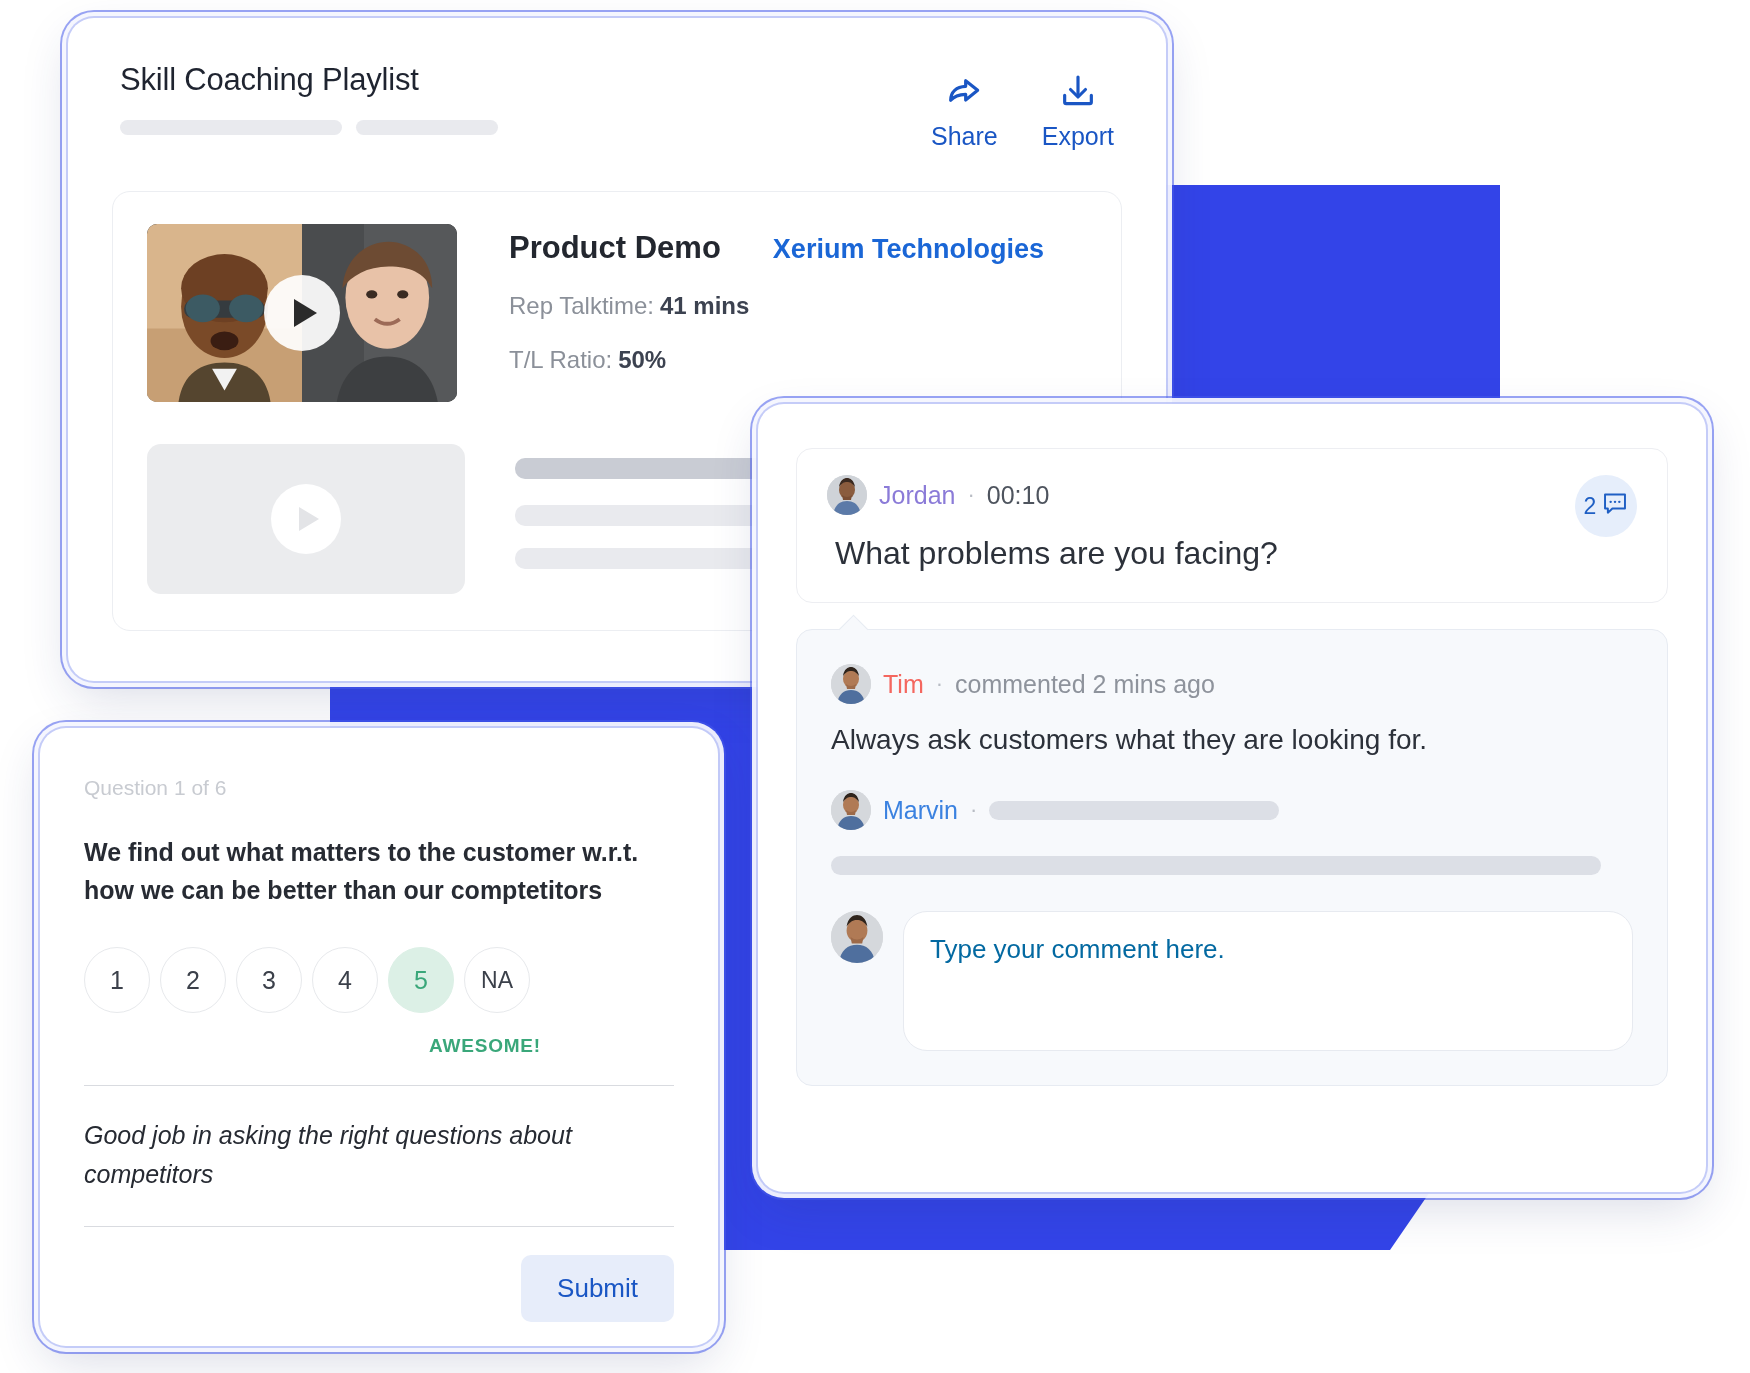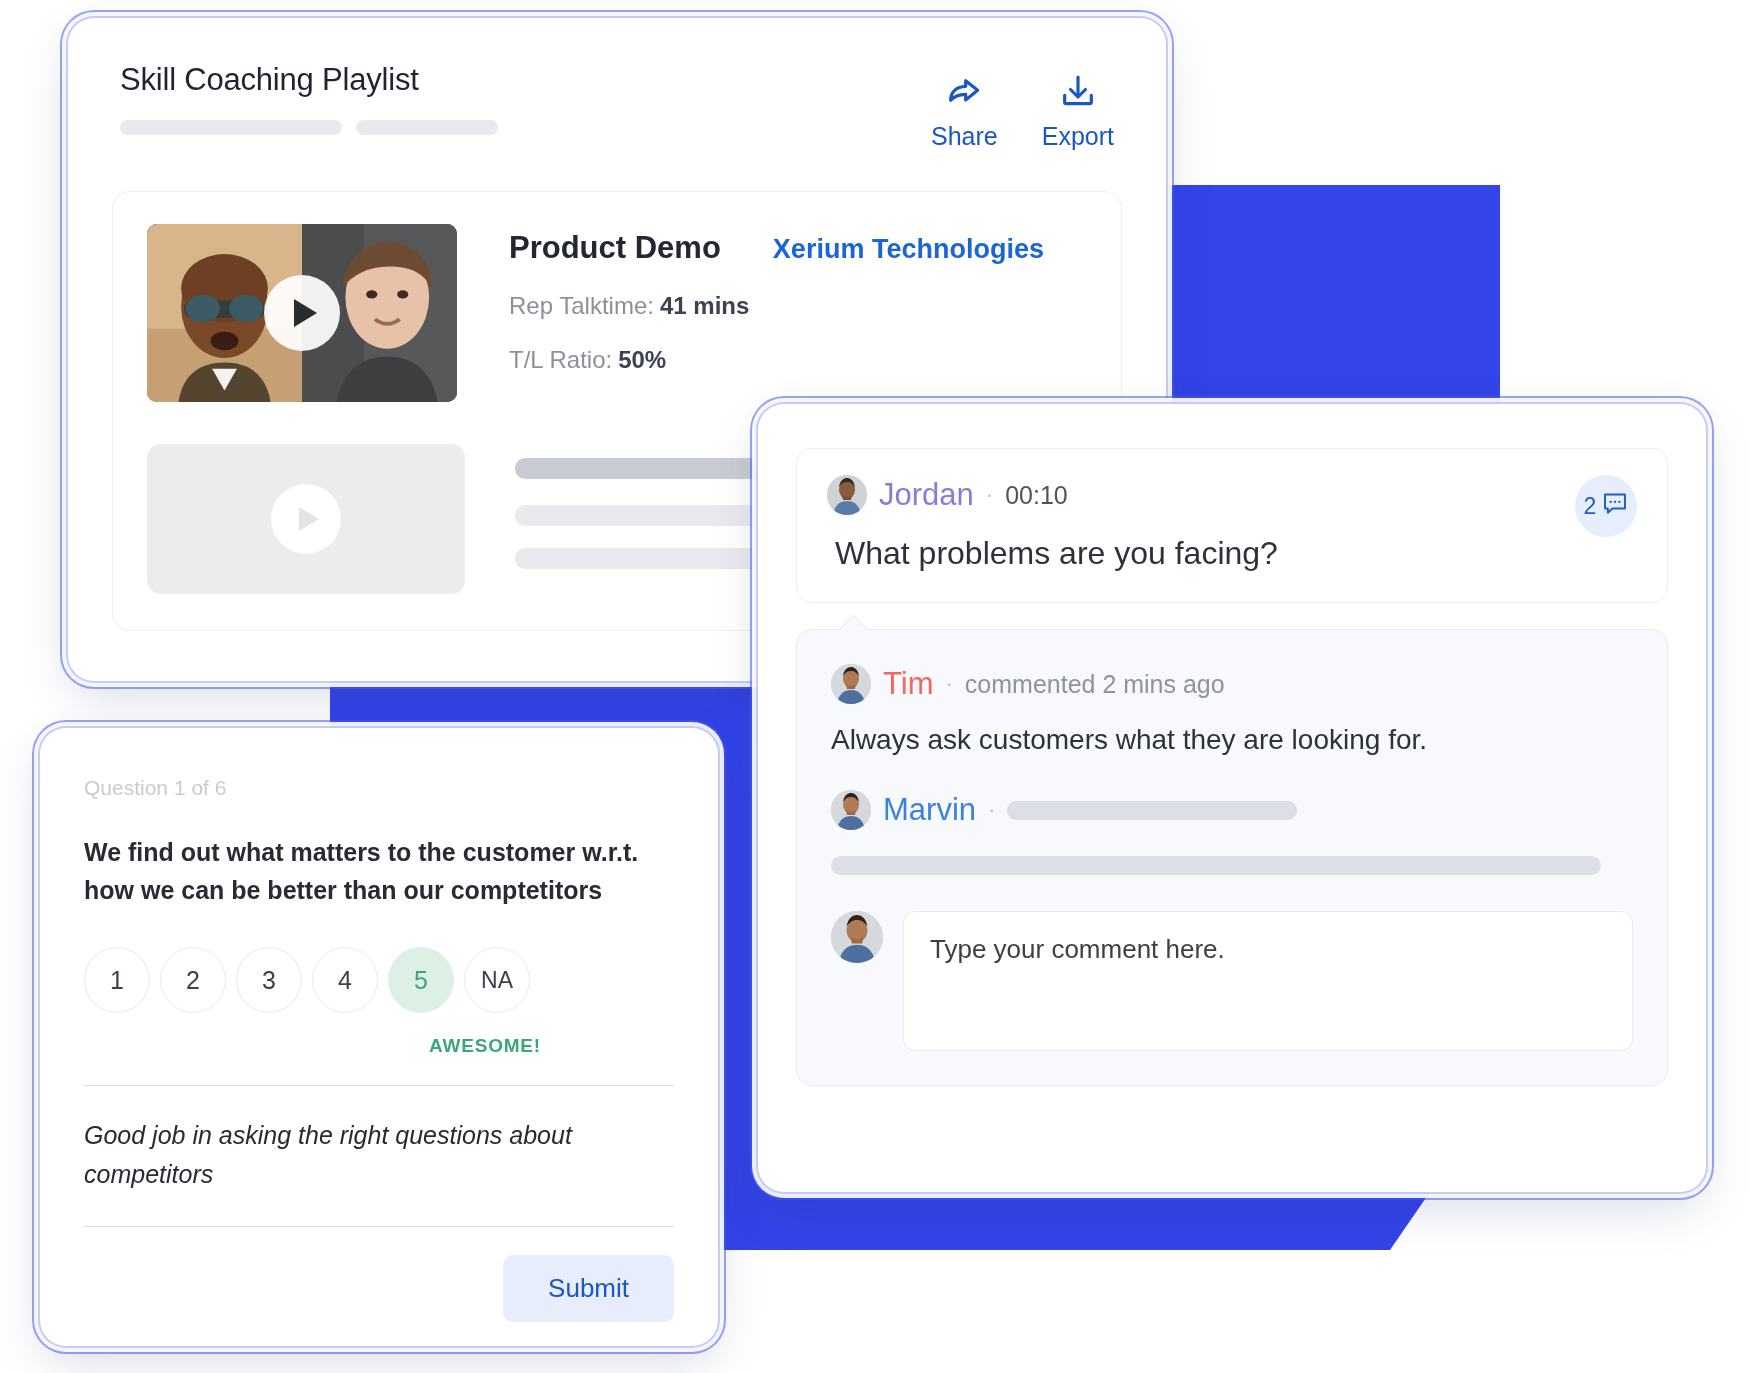--- a/index.html
+++ b/index.html
@@ -98,21 +98,21 @@
     border: 1px solid #edeef2; border-radius: 16px; padding: 26px 30px 30px 30px;
     display: flex; align-items: flex-start; position: relative; background: #fff;
   }
   .bt-main { flex: 1; }
   .who-row { display: flex; align-items: center; gap: 12px; }
   .avatar {
     width: 40px; height: 40px; border-radius: 50%; flex: none;
     overflow: hidden; position: relative; background: #d7d9dd;
   }
   .avatar.big { width: 52px; height: 52px; }
-  .who-name { font-size: 31px; }
+  .who-name { font-size: 25px; }
   .who-name.purple { color: #8b7bd8; }
   .who-name.red    { color: #f4675f; }
   .who-name.blue   { color: #3b82e0; }
   .dot-sep { color: #b8bcc4; font-size: 22px; }
   .who-time { font-size: 25px; color: #4e545e; }
   .who-meta { font-size: 25px; color: #8e939c; }
   .bubble-text { margin-top: 20px; font-size: 32px; color: #2c313a; margin-left: 8px; }
   .cnt-badge {
     width: 62px; height: 62px; border-radius: 50%; background: #e6eefb;
     display: flex; align-items: center; justify-content: center; gap: 6px;
@@ -128,22 +128,22 @@
     content:""; position:absolute; top:-11px; left: 46px; width: 20px; height: 20px;
     background:#f7f9fc; border-left:1px solid #e7ebf2; border-top:1px solid #e7ebf2;
     transform: rotate(45deg);
   }
   .th-text { margin-top: 20px; font-size: 28px; color: #2c313a; }
   .th-skel { background: #dcdfe6; border-radius: 10px; height: 19px; }
   .th-skel.s1 { width: 290px; }
   .th-skel.s2 { width: 770px; margin-top: 26px; }
   .reply-row { display: flex; align-items: flex-start; gap: 20px; margin-top: 36px; }
   .reply-box {
-    flex: 1; background: #fff; border: 1px solid #e7eaf0; border-radius: 12px;
-    height: 140px; padding: 22px 26px; font-size: 26px; color: #404040; cursor: text;
+    flex: 1; background: #fff; border: 1px solid #e7eaf0; border-radius: 24px;
+    height: 140px; padding: 22px 26px; font-size: 26px; color: #0369a1; cursor: text;
   }
 
   
   #question-card { left: 44px; top: 732px; width: 670px; height: 610px; z-index: 5; }
   .q-inner { padding: 44px 40px; }
   .q-count { font-size: 21px; color: #c8cbd1; }
   .q-text { margin-top: 33px; font-size: 25px; font-weight: 700; color: #272b33; line-height: 1.52; }
   .scale { display: flex; gap: 10px; margin-top: 38px; }
   .sc {
     width: 66px; height: 66px; border-radius: 50%; border: 1px solid #e7e9ec;
@@ -152,21 +152,21 @@
   }
   .sc.sel { background: #dcf0e6; border-color: #dcf0e6; color: #3aa77a; }
   .sc.na { font-size: 23px; }
   .awesome { margin-top: 22px; margin-left: 345px; font-size: 19px; letter-spacing: .8px; color: #3aa77a; font-weight: 600; }
   .hr { border-top: 1px solid #d9dbe0; margin-top: 28px; }
   .q-feedback { margin-top: 30px; font-size: 25px; font-style: italic; color: #262a32; line-height: 1.55; }
   .hr2 { border-top: 1px solid #d9dbe0; margin-top: 32px; }
   .submit-row { display: flex; justify-content: flex-end; margin-top: 28px; }
   .submit-btn {
     background: #e7edfa; color: #1a56c4; border: none; border-radius: 10px;
-    padding: 18px 45px; font-size: 26px; cursor: pointer;
+    padding: 18px 36px; font-size: 26px; cursor: pointer;
     font-family: "Liberation Sans", sans-serif;
   }
 </style>
 </head>
 <body>
 
 <div id="stage">
 
   <svg class="bg-shape" viewBox="0 0 1750 1373" preserveAspectRatio="none">
     <polygon points="1155,185 1500,185 1500,1090 1390,1250 330,1250 330,680 1155,680" fill="#3344e8"></polygon>

